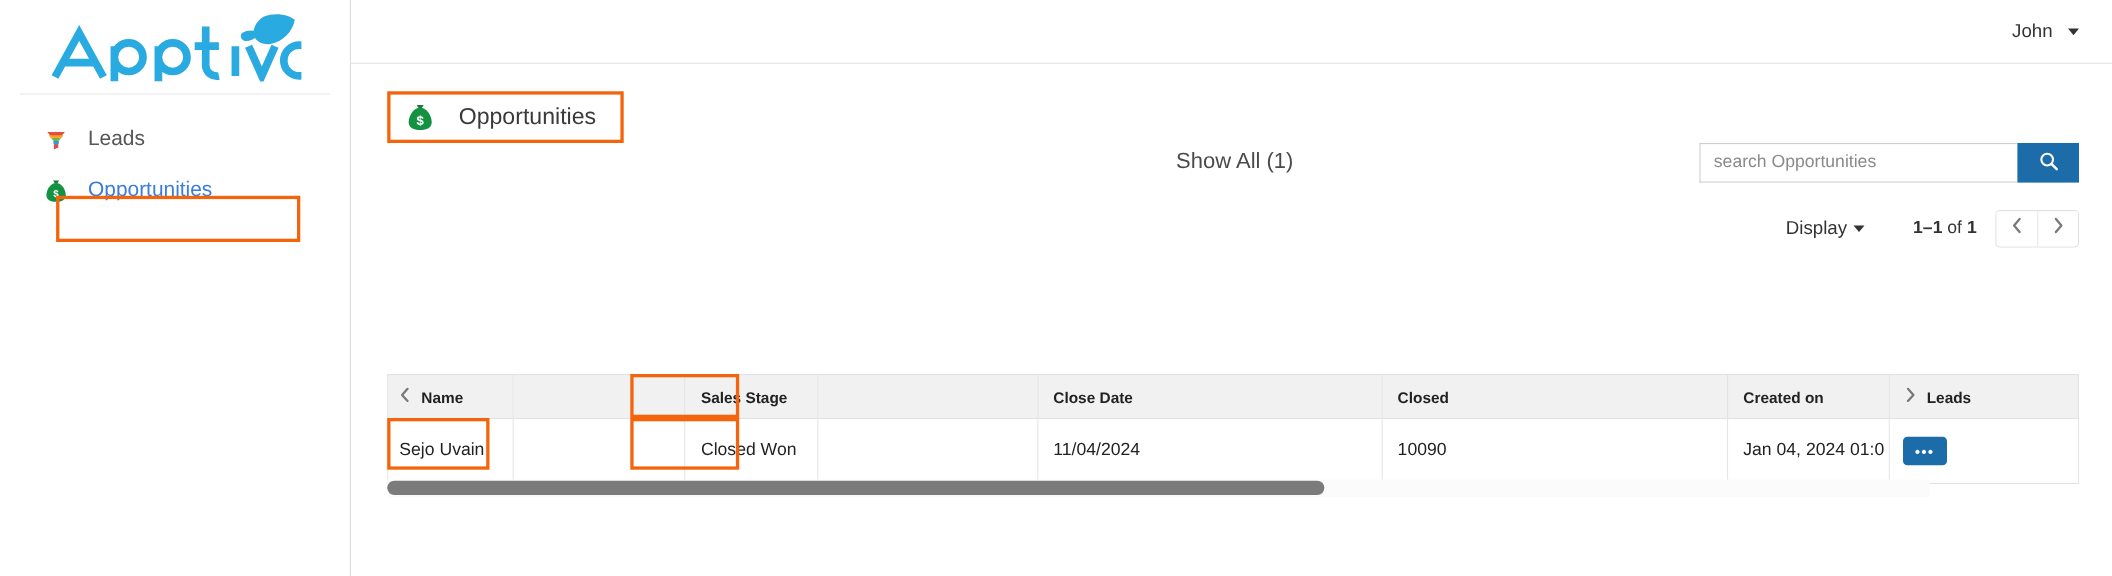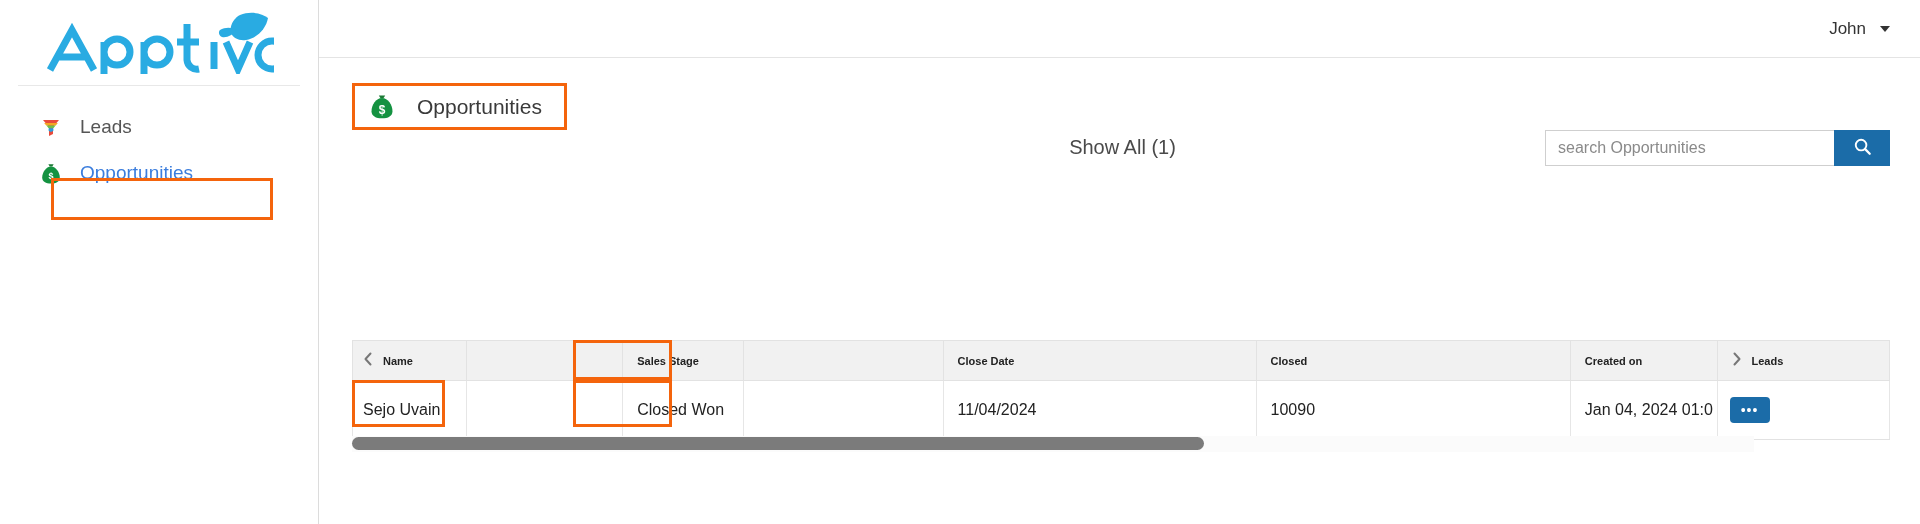--- a/index.html
+++ b/index.html
@@ -178,21 +178,21 @@
     border-collapse: collapse;
     table-layout: fixed;
     font-size: 16px;
   }
   table.grid thead th {
     background: #f1f1f1;
     height: 40px;
     text-align: left;
     font-weight: bold;
     color: #222;
-    font-size: 11px;
+    font-size: 14px;
     border-right: 1px solid #e2e2e2;
     border-top: 1px solid #e2e2e2;
     border-bottom: 1px solid #e2e2e2;
     padding: 4px 14px;
     white-space: nowrap;
     overflow: hidden;
   }
   table.grid thead th:first-child { border-left: 1px solid #e2e2e2; padding-left: 10px;}
   table.grid tbody td {
     height: 59px;
@@ -338,20 +338,47 @@
         <button class="search-btn">
           <span>
             <svg width="19" height="19" viewBox="0 0 20 20">
               <circle cx="8.5" cy="8.5" r="5.6" fill="none" stroke="#ffffff" stroke-width="2"></circle>
               <path d="M12.8 12.8 L17.6 17.6" stroke="#ffffff" stroke-width="2.4" stroke-linecap="round"></path>
             </svg>
           </span>
         </button>
       </div>
 
+      <div class="table-toolbar">
+        <button class="display-btn">
+          <span>Display</span>
+          <span class="caret-down"></span>
+        </button>
+
+        <div class="pager-count">
+          <b>1–1</b><span> of </span><b>1</b>
+        </div>
+
+        <div class="pager">
+          <button class="pager-btn">
+            <span>
+              <svg width="11" height="16" viewBox="0 0 11 16">
+                  <path d="M8 2 L3 8 L8 14" fill="none" stroke="#7a7a7a" stroke-width="2.1" stroke-linecap="round" stroke-linejoin="round"></path>
+                </svg>
+            </span>
+          </button>
+          <button class="pager-btn">
+            <span>
+              <svg width="11" height="16" viewBox="0 0 11 16">
+                  <path d="M3 2 L8 8 L3 14" fill="none" stroke="#7a7a7a" stroke-width="2.1" stroke-linecap="round" stroke-linejoin="round"></path>
+                </svg>
+            </span>
+          </button>
+        </div>
+      </div>
 
       <div class="table-area">
         <table class="grid">
           <colgroup>
             <col style="width:93px">
               <col style="width:128px">
               <col style="width:99px">
             <col style="width:163px">
               <col style="width:256px">
               <col style="width:257px">

